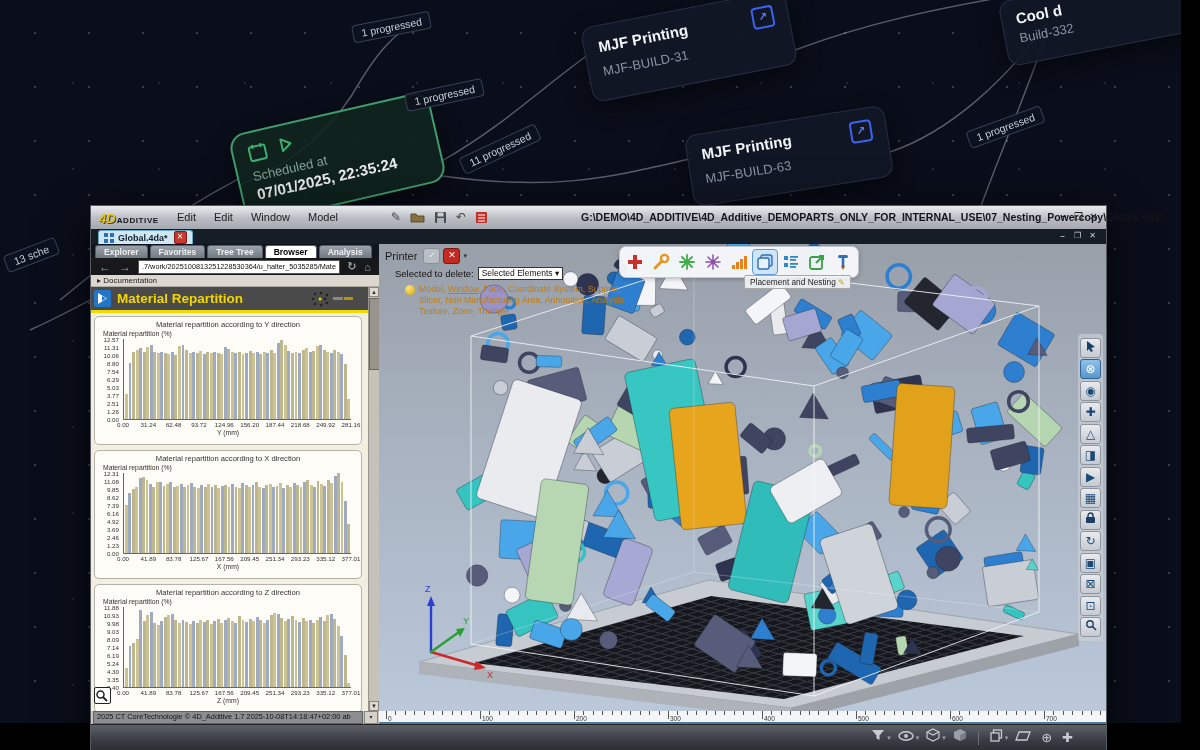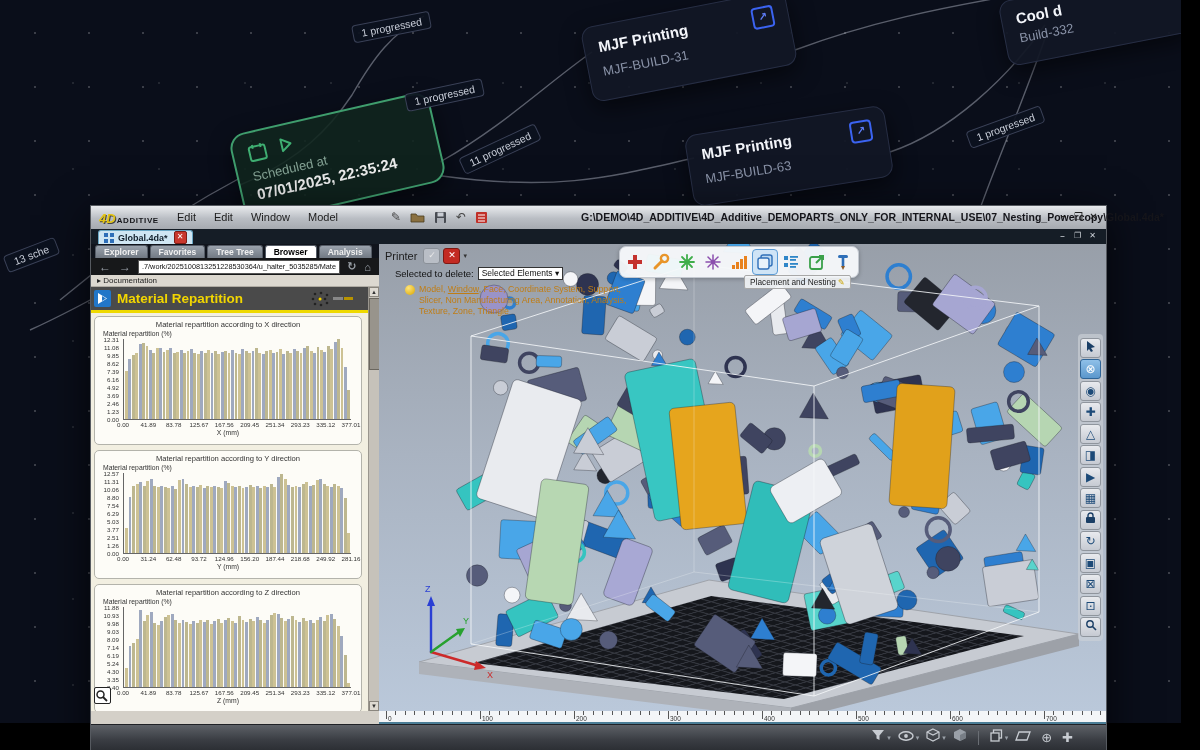--- a/index.html
+++ b/index.html
@@ -278,20 +278,118 @@
             </g>
             <circle cx="11" cy="9" r="1.6" fill="#f0d000"></circle>
             <rect x="24" y="7" width="10" height="3" fill="#888"></rect>
             <rect x="35" y="7" width="9" height="3" fill="#b89400"></rect>
           </svg>
         </div>
         <div id="yellowrule"></div>
 
         <div id="chartstack">
           <div class="chartcard">
+            <div class="ct">Material repartition according to Y direction</div>
+            <div class="cyl">Material repartition (%)</div>
+            <div class="plot">
+              <div class="yaxis">
+                  <div class="ytick" style="top: 0%;">12.57</div>
+                  <div class="ytick" style="top: 10%;">11.31</div>
+                  <div class="ytick" style="top: 20%;">10.06</div>
+                  <div class="ytick" style="top: 30%;">8.80</div>
+                  <div class="ytick" style="top: 40%;">7.54</div>
+                  <div class="ytick" style="top: 50%;">6.29</div>
+                  <div class="ytick" style="top: 60%;">5.03</div>
+                  <div class="ytick" style="top: 70%;">3.77</div>
+                  <div class="ytick" style="top: 80%;">2.51</div>
+                  <div class="ytick" style="top: 90%;">1.26</div>
+                  <div class="ytick" style="top: 100%;">0.00</div>
+                </div>
+              <div class="bars">
+                  <div class="bar" style="height: 31.8218%; background: rgb(205, 194, 148);"></div>
+                  <div class="bar" style="height: 70.008%; background: rgb(159, 169, 191);"></div>
+                  <div class="bar" style="height: 83.5322%; background: rgb(189, 183, 143);"></div>
+                  <div class="bar" style="height: 86.7144%; background: rgb(205, 194, 148);"></div>
+                  <div class="bar" style="height: 88.3055%; background: rgb(159, 169, 191);"></div>
+                  <div class="bar" style="height: 84.3278%; background: rgb(189, 183, 143);"></div>
+                  <div class="bar" style="height: 89.8966%; background: rgb(205, 194, 148);"></div>
+                  <div class="bar" style="height: 92.2832%; background: rgb(159, 169, 191);"></div>
+                  <div class="bar" style="height: 83.5322%; background: rgb(189, 183, 143);"></div>
+                  <div class="bar" style="height: 81.9411%; background: rgb(205, 194, 148);"></div>
+                  <div class="bar" style="height: 84.3278%; background: rgb(159, 169, 191);"></div>
+                  <div class="bar" style="height: 82.7367%; background: rgb(189, 183, 143);"></div>
+                  <div class="bar" style="height: 81.1456%; background: rgb(205, 194, 148);"></div>
+                  <div class="bar" style="height: 83.5322%; background: rgb(159, 169, 191);"></div>
+                  <div class="bar" style="height: 80.35%; background: rgb(189, 183, 143);"></div>
+                  <div class="bar" style="height: 90.6921%; background: rgb(205, 194, 148);"></div>
+                  <div class="bar" style="height: 92.2832%; background: rgb(159, 169, 191);"></div>
+                  <div class="bar" style="height: 85.9189%; background: rgb(189, 183, 143);"></div>
+                  <div class="bar" style="height: 81.9411%; background: rgb(205, 194, 148);"></div>
+                  <div class="bar" style="height: 84.3278%; background: rgb(159, 169, 191);"></div>
+                  <div class="bar" style="height: 82.7367%; background: rgb(189, 183, 143);"></div>
+                  <div class="bar" style="height: 85.1233%; background: rgb(205, 194, 148);"></div>
+                  <div class="bar" style="height: 81.1456%; background: rgb(159, 169, 191);"></div>
+                  <div class="bar" style="height: 83.5322%; background: rgb(189, 183, 143);"></div>
+                  <div class="bar" style="height: 81.9411%; background: rgb(205, 194, 148);"></div>
+                  <div class="bar" style="height: 84.3278%; background: rgb(159, 169, 191);"></div>
+                  <div class="bar" style="height: 82.7367%; background: rgb(189, 183, 143);"></div>
+                  <div class="bar" style="height: 81.1456%; background: rgb(205, 194, 148);"></div>
+                  <div class="bar" style="height: 89.8966%; background: rgb(159, 169, 191);"></div>
+                  <div class="bar" style="height: 87.5099%; background: rgb(189, 183, 143);"></div>
+                  <div class="bar" style="height: 83.5322%; background: rgb(205, 194, 148);"></div>
+                  <div class="bar" style="height: 81.9411%; background: rgb(159, 169, 191);"></div>
+                  <div class="bar" style="height: 84.3278%; background: rgb(189, 183, 143);"></div>
+                  <div class="bar" style="height: 81.1456%; background: rgb(205, 194, 148);"></div>
+                  <div class="bar" style="height: 82.7367%; background: rgb(159, 169, 191);"></div>
+                  <div class="bar" style="height: 85.1233%; background: rgb(189, 183, 143);"></div>
+                  <div class="bar" style="height: 81.9411%; background: rgb(205, 194, 148);"></div>
+                  <div class="bar" style="height: 83.5322%; background: rgb(159, 169, 191);"></div>
+                  <div class="bar" style="height: 81.1456%; background: rgb(189, 183, 143);"></div>
+                  <div class="bar" style="height: 84.3278%; background: rgb(205, 194, 148);"></div>
+                  <div class="bar" style="height: 82.7367%; background: rgb(159, 169, 191);"></div>
+                  <div class="bar" style="height: 85.9189%; background: rgb(189, 183, 143);"></div>
+                  <div class="bar" style="height: 81.9411%; background: rgb(205, 194, 148);"></div>
+                  <div class="bar" style="height: 94.6698%; background: rgb(159, 169, 191);"></div>
+                  <div class="bar" style="height: 98.6476%; background: rgb(189, 183, 143);"></div>
+                  <div class="bar" style="height: 92.2832%; background: rgb(205, 194, 148);"></div>
+                  <div class="bar" style="height: 85.1233%; background: rgb(159, 169, 191);"></div>
+                  <div class="bar" style="height: 82.7367%; background: rgb(189, 183, 143);"></div>
+                  <div class="bar" style="height: 84.3278%; background: rgb(205, 194, 148);"></div>
+                  <div class="bar" style="height: 81.9411%; background: rgb(159, 169, 191);"></div>
+                  <div class="bar" style="height: 86.7144%; background: rgb(189, 183, 143);"></div>
+                  <div class="bar" style="height: 88.3055%; background: rgb(205, 194, 148);"></div>
+                  <div class="bar" style="height: 83.5322%; background: rgb(159, 169, 191);"></div>
+                  <div class="bar" style="height: 85.1233%; background: rgb(189, 183, 143);"></div>
+                  <div class="bar" style="height: 91.4877%; background: rgb(205, 194, 148);"></div>
+                  <div class="bar" style="height: 93.0788%; background: rgb(159, 169, 191);"></div>
+                  <div class="bar" style="height: 86.7144%; background: rgb(189, 183, 143);"></div>
+                  <div class="bar" style="height: 84.3278%; background: rgb(205, 194, 148);"></div>
+                  <div class="bar" style="height: 82.7367%; background: rgb(159, 169, 191);"></div>
+                  <div class="bar" style="height: 85.9189%; background: rgb(189, 183, 143);"></div>
+                  <div class="bar" style="height: 83.5322%; background: rgb(205, 194, 148);"></div>
+                  <div class="bar" style="height: 81.1456%; background: rgb(159, 169, 191);"></div>
+                  <div class="bar" style="height: 68.4169%; background: rgb(189, 183, 143);"></div>
+                  <div class="bar" style="height: 25.4574%; background: rgb(205, 194, 148);"></div>
+                </div>
+            </div>
+            <div class="xticks">
+                <div class="xtick" style="left: 0%;">0.00</div>
+                <div class="xtick" style="left: 11.1111%;">31.24</div>
+                <div class="xtick" style="left: 22.2222%;">62.48</div>
+                <div class="xtick" style="left: 33.3333%;">93.72</div>
+                <div class="xtick" style="left: 44.4444%;">124.96</div>
+                <div class="xtick" style="left: 55.5556%;">156.20</div>
+                <div class="xtick" style="left: 66.6667%;">187.44</div>
+                <div class="xtick" style="left: 77.7778%;">218.68</div>
+                <div class="xtick" style="left: 88.8889%;">249.92</div>
+                <div class="xtick" style="left: 100%;">281.16</div>
+              </div>
+            <div class="cxl">Y (mm)</div>
+          </div>
+          <div class="chartcard">
             <div class="ct">Material repartition according to X direction</div>
             <div class="cyl">Material repartition (%)</div>
             <div class="plot">
               <div class="yaxis">
                   <div class="ytick" style="top: 0%;">12.31</div>
                   <div class="ytick" style="top: 10%;">11.08</div>
                   <div class="ytick" style="top: 20%;">9.85</div>
                   <div class="ytick" style="top: 30%;">8.62</div>
                   <div class="ytick" style="top: 40%;">7.39</div>
                   <div class="ytick" style="top: 50%;">6.16</div>
@@ -376,118 +474,20 @@
                 <div class="xtick" style="left: 22.2222%;">83.78</div>
                 <div class="xtick" style="left: 33.3333%;">125.67</div>
                 <div class="xtick" style="left: 44.4444%;">167.56</div>
                 <div class="xtick" style="left: 55.5556%;">209.45</div>
                 <div class="xtick" style="left: 66.6667%;">251.34</div>
                 <div class="xtick" style="left: 77.7778%;">293.23</div>
                 <div class="xtick" style="left: 88.8889%;">335.12</div>
                 <div class="xtick" style="left: 100%;">377.01</div>
               </div>
             <div class="cxl">X (mm)</div>
-          </div>
-          <div class="chartcard">
-            <div class="ct">Material repartition according to Y direction</div>
-            <div class="cyl">Material repartition (%)</div>
-            <div class="plot">
-              <div class="yaxis">
-                  <div class="ytick" style="top: 0%;">12.57</div>
-                  <div class="ytick" style="top: 10%;">11.31</div>
-                  <div class="ytick" style="top: 20%;">10.06</div>
-                  <div class="ytick" style="top: 30%;">8.80</div>
-                  <div class="ytick" style="top: 40%;">7.54</div>
-                  <div class="ytick" style="top: 50%;">6.29</div>
-                  <div class="ytick" style="top: 60%;">5.03</div>
-                  <div class="ytick" style="top: 70%;">3.77</div>
-                  <div class="ytick" style="top: 80%;">2.51</div>
-                  <div class="ytick" style="top: 90%;">1.26</div>
-                  <div class="ytick" style="top: 100%;">0.00</div>
-                </div>
-              <div class="bars">
-                  <div class="bar" style="height: 31.8218%; background: rgb(205, 194, 148);"></div>
-                  <div class="bar" style="height: 70.008%; background: rgb(159, 169, 191);"></div>
-                  <div class="bar" style="height: 83.5322%; background: rgb(189, 183, 143);"></div>
-                  <div class="bar" style="height: 86.7144%; background: rgb(205, 194, 148);"></div>
-                  <div class="bar" style="height: 88.3055%; background: rgb(159, 169, 191);"></div>
-                  <div class="bar" style="height: 84.3278%; background: rgb(189, 183, 143);"></div>
-                  <div class="bar" style="height: 89.8966%; background: rgb(205, 194, 148);"></div>
-                  <div class="bar" style="height: 92.2832%; background: rgb(159, 169, 191);"></div>
-                  <div class="bar" style="height: 83.5322%; background: rgb(189, 183, 143);"></div>
-                  <div class="bar" style="height: 81.9411%; background: rgb(205, 194, 148);"></div>
-                  <div class="bar" style="height: 84.3278%; background: rgb(159, 169, 191);"></div>
-                  <div class="bar" style="height: 82.7367%; background: rgb(189, 183, 143);"></div>
-                  <div class="bar" style="height: 81.1456%; background: rgb(205, 194, 148);"></div>
-                  <div class="bar" style="height: 83.5322%; background: rgb(159, 169, 191);"></div>
-                  <div class="bar" style="height: 80.35%; background: rgb(189, 183, 143);"></div>
-                  <div class="bar" style="height: 90.6921%; background: rgb(205, 194, 148);"></div>
-                  <div class="bar" style="height: 92.2832%; background: rgb(159, 169, 191);"></div>
-                  <div class="bar" style="height: 85.9189%; background: rgb(189, 183, 143);"></div>
-                  <div class="bar" style="height: 81.9411%; background: rgb(205, 194, 148);"></div>
-                  <div class="bar" style="height: 84.3278%; background: rgb(159, 169, 191);"></div>
-                  <div class="bar" style="height: 82.7367%; background: rgb(189, 183, 143);"></div>
-                  <div class="bar" style="height: 85.1233%; background: rgb(205, 194, 148);"></div>
-                  <div class="bar" style="height: 81.1456%; background: rgb(159, 169, 191);"></div>
-                  <div class="bar" style="height: 83.5322%; background: rgb(189, 183, 143);"></div>
-                  <div class="bar" style="height: 81.9411%; background: rgb(205, 194, 148);"></div>
-                  <div class="bar" style="height: 84.3278%; background: rgb(159, 169, 191);"></div>
-                  <div class="bar" style="height: 82.7367%; background: rgb(189, 183, 143);"></div>
-                  <div class="bar" style="height: 81.1456%; background: rgb(205, 194, 148);"></div>
-                  <div class="bar" style="height: 89.8966%; background: rgb(159, 169, 191);"></div>
-                  <div class="bar" style="height: 87.5099%; background: rgb(189, 183, 143);"></div>
-                  <div class="bar" style="height: 83.5322%; background: rgb(205, 194, 148);"></div>
-                  <div class="bar" style="height: 81.9411%; background: rgb(159, 169, 191);"></div>
-                  <div class="bar" style="height: 84.3278%; background: rgb(189, 183, 143);"></div>
-                  <div class="bar" style="height: 81.1456%; background: rgb(205, 194, 148);"></div>
-                  <div class="bar" style="height: 82.7367%; background: rgb(159, 169, 191);"></div>
-                  <div class="bar" style="height: 85.1233%; background: rgb(189, 183, 143);"></div>
-                  <div class="bar" style="height: 81.9411%; background: rgb(205, 194, 148);"></div>
-                  <div class="bar" style="height: 83.5322%; background: rgb(159, 169, 191);"></div>
-                  <div class="bar" style="height: 81.1456%; background: rgb(189, 183, 143);"></div>
-                  <div class="bar" style="height: 84.3278%; background: rgb(205, 194, 148);"></div>
-                  <div class="bar" style="height: 82.7367%; background: rgb(159, 169, 191);"></div>
-                  <div class="bar" style="height: 85.9189%; background: rgb(189, 183, 143);"></div>
-                  <div class="bar" style="height: 81.9411%; background: rgb(205, 194, 148);"></div>
-                  <div class="bar" style="height: 94.6698%; background: rgb(159, 169, 191);"></div>
-                  <div class="bar" style="height: 98.6476%; background: rgb(189, 183, 143);"></div>
-                  <div class="bar" style="height: 92.2832%; background: rgb(205, 194, 148);"></div>
-                  <div class="bar" style="height: 85.1233%; background: rgb(159, 169, 191);"></div>
-                  <div class="bar" style="height: 82.7367%; background: rgb(189, 183, 143);"></div>
-                  <div class="bar" style="height: 84.3278%; background: rgb(205, 194, 148);"></div>
-                  <div class="bar" style="height: 81.9411%; background: rgb(159, 169, 191);"></div>
-                  <div class="bar" style="height: 86.7144%; background: rgb(189, 183, 143);"></div>
-                  <div class="bar" style="height: 88.3055%; background: rgb(205, 194, 148);"></div>
-                  <div class="bar" style="height: 83.5322%; background: rgb(159, 169, 191);"></div>
-                  <div class="bar" style="height: 85.1233%; background: rgb(189, 183, 143);"></div>
-                  <div class="bar" style="height: 91.4877%; background: rgb(205, 194, 148);"></div>
-                  <div class="bar" style="height: 93.0788%; background: rgb(159, 169, 191);"></div>
-                  <div class="bar" style="height: 86.7144%; background: rgb(189, 183, 143);"></div>
-                  <div class="bar" style="height: 84.3278%; background: rgb(205, 194, 148);"></div>
-                  <div class="bar" style="height: 82.7367%; background: rgb(159, 169, 191);"></div>
-                  <div class="bar" style="height: 85.9189%; background: rgb(189, 183, 143);"></div>
-                  <div class="bar" style="height: 83.5322%; background: rgb(205, 194, 148);"></div>
-                  <div class="bar" style="height: 81.1456%; background: rgb(159, 169, 191);"></div>
-                  <div class="bar" style="height: 68.4169%; background: rgb(189, 183, 143);"></div>
-                  <div class="bar" style="height: 25.4574%; background: rgb(205, 194, 148);"></div>
-                </div>
-            </div>
-            <div class="xticks">
-                <div class="xtick" style="left: 0%;">0.00</div>
-                <div class="xtick" style="left: 11.1111%;">31.24</div>
-                <div class="xtick" style="left: 22.2222%;">62.48</div>
-                <div class="xtick" style="left: 33.3333%;">93.72</div>
-                <div class="xtick" style="left: 44.4444%;">124.96</div>
-                <div class="xtick" style="left: 55.5556%;">156.20</div>
-                <div class="xtick" style="left: 66.6667%;">187.44</div>
-                <div class="xtick" style="left: 77.7778%;">218.68</div>
-                <div class="xtick" style="left: 88.8889%;">249.92</div>
-                <div class="xtick" style="left: 100%;">281.16</div>
-              </div>
-            <div class="cxl">Y (mm)</div>
           </div>
           <div class="chartcard">
             <div class="ct">Material repartition according to Z direction</div>
             <div class="cyl">Material repartition (%)</div>
             <div class="plot">
               <div class="yaxis">
                   <div class="ytick" style="top: 0%;">11.88</div>
                   <div class="ytick" style="top: 10%;">10.93</div>
                   <div class="ytick" style="top: 20%;">9.98</div>
                   <div class="ytick" style="top: 30%;">9.03</div>
@@ -909,20 +909,24 @@
         <div class="rbtn">
           <svg width="12" height="12">
               <circle cx="5" cy="5" r="3.2" fill="none" stroke="#1b3f66" stroke-width="1.4"></circle>
               <line x1="7.5" y1="7.5" x2="11" y2="11" stroke="#1b3f66" stroke-width="1.6"></line>
             </svg></div>
       </div>
     </div>
   </div>
 
   <div id="statusrow">
+    <div id="statusleft">
+      <div id="statusfield">2025 CT CoreTechnologie © 4D_Additive 1.7 2025-10-08T14:18:47+02:00 ab</div>
+      <div id="statusdrop">▾</div>
+    </div>
     <div id="ruler">
         <div class="ruler-ticks" style="position:absolute;inset:0;">
           <div class="rtick" style="left: 7px; height: 8px;"></div>
           <span class="rnum" style="left: 9px;">0</span>
           <div class="rtick" style="left: 16.4px; height: 4px;"></div>
           <div class="rtick" style="left: 25.8px; height: 4px;"></div>
           <div class="rtick" style="left: 35.2px; height: 4px;"></div>
           <div class="rtick" style="left: 44.6px; height: 4px;"></div>
           <div class="rtick" style="left: 54px; height: 4px;"></div>
           <div class="rtick" style="left: 63.4px; height: 4px;"></div>

